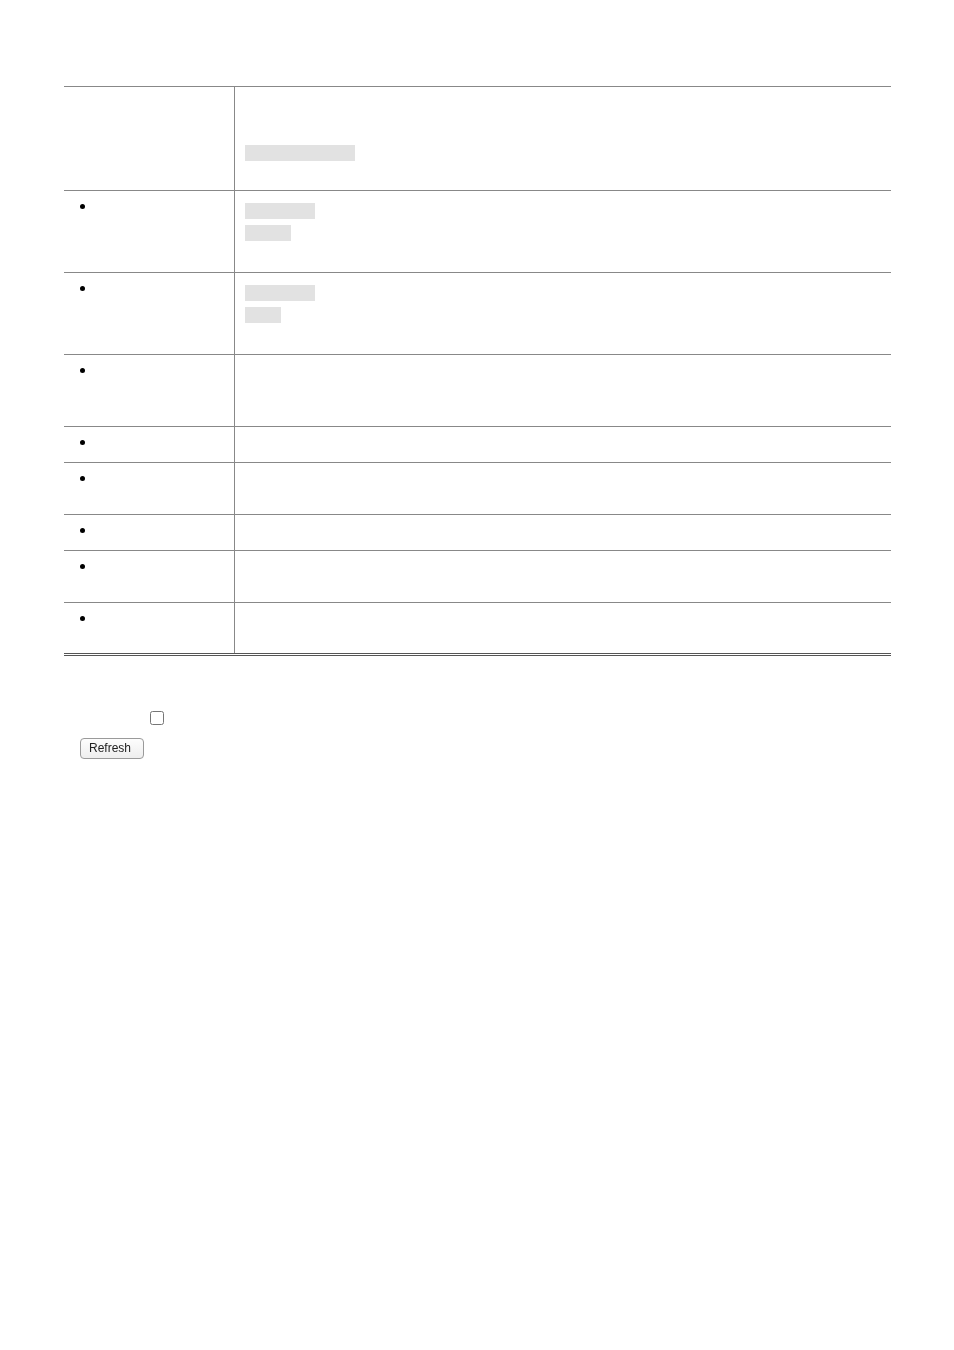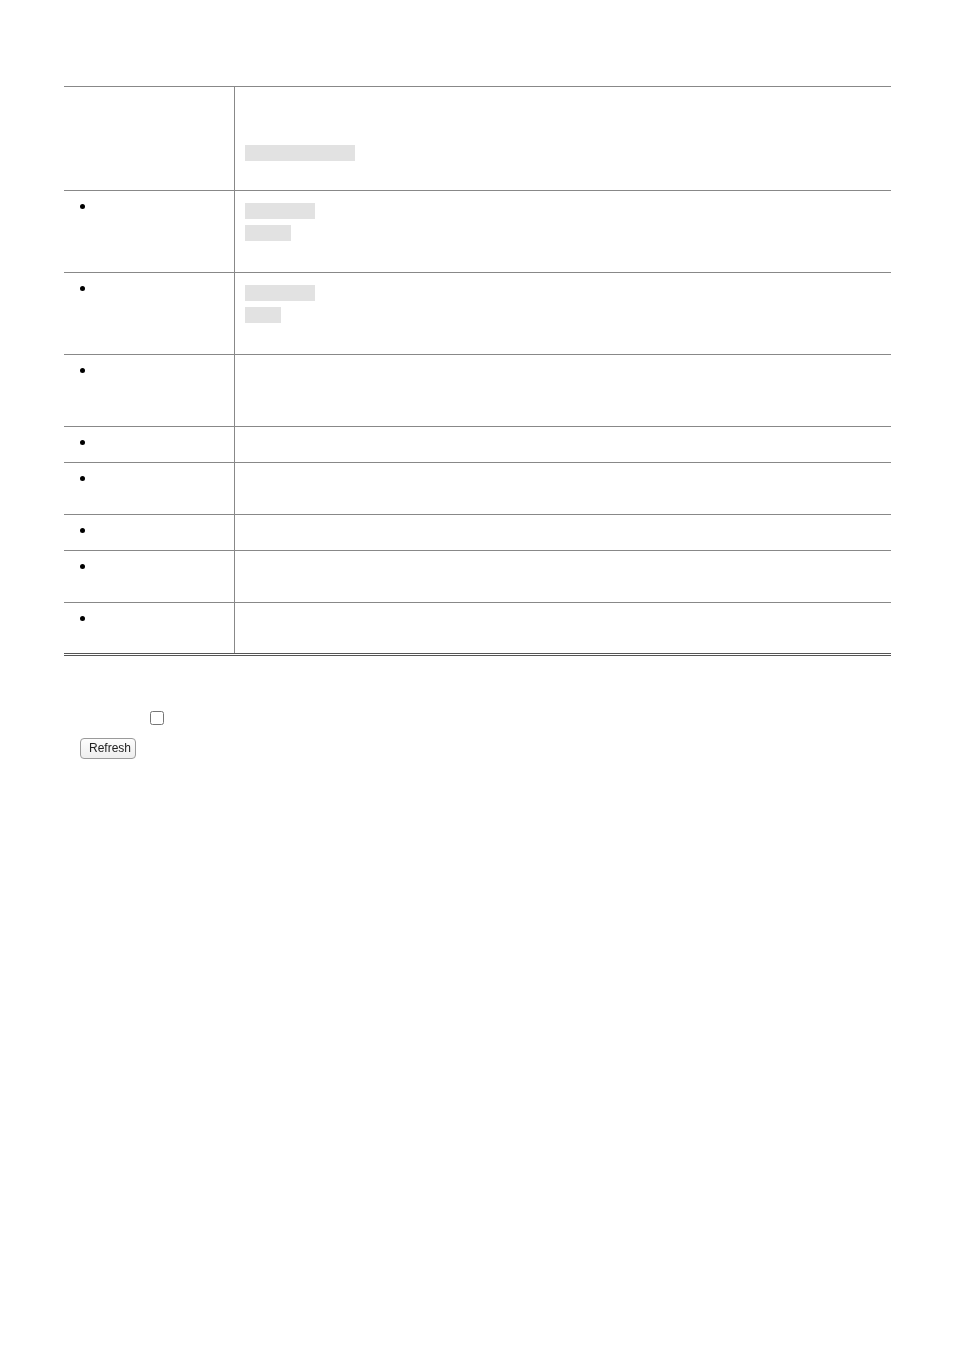--- a/index.html
+++ b/index.html
@@ -74,21 +74,21 @@
     align-items: center;
     gap: 4px;
     margin-bottom: 10px;
   }
   .cb-row input[type="checkbox"] {
     width: 14px; height: 14px;
     margin-left: 70px;
   }
   .refresh-btn {
     display: inline-block;
-    padding: 2px 4px 3px 8px;
+    padding: 2px 12px 3px 8px;
     border: 1px solid #9a9a9a;
     border-radius: 4px;
     background: linear-gradient(#fdfdfd, #eeeeee);
     font-family: "Segoe UI", Tahoma, sans-serif;
     font-size: 12px;
     color: #222;
     cursor: pointer;
   }
 </style>
 </head>

